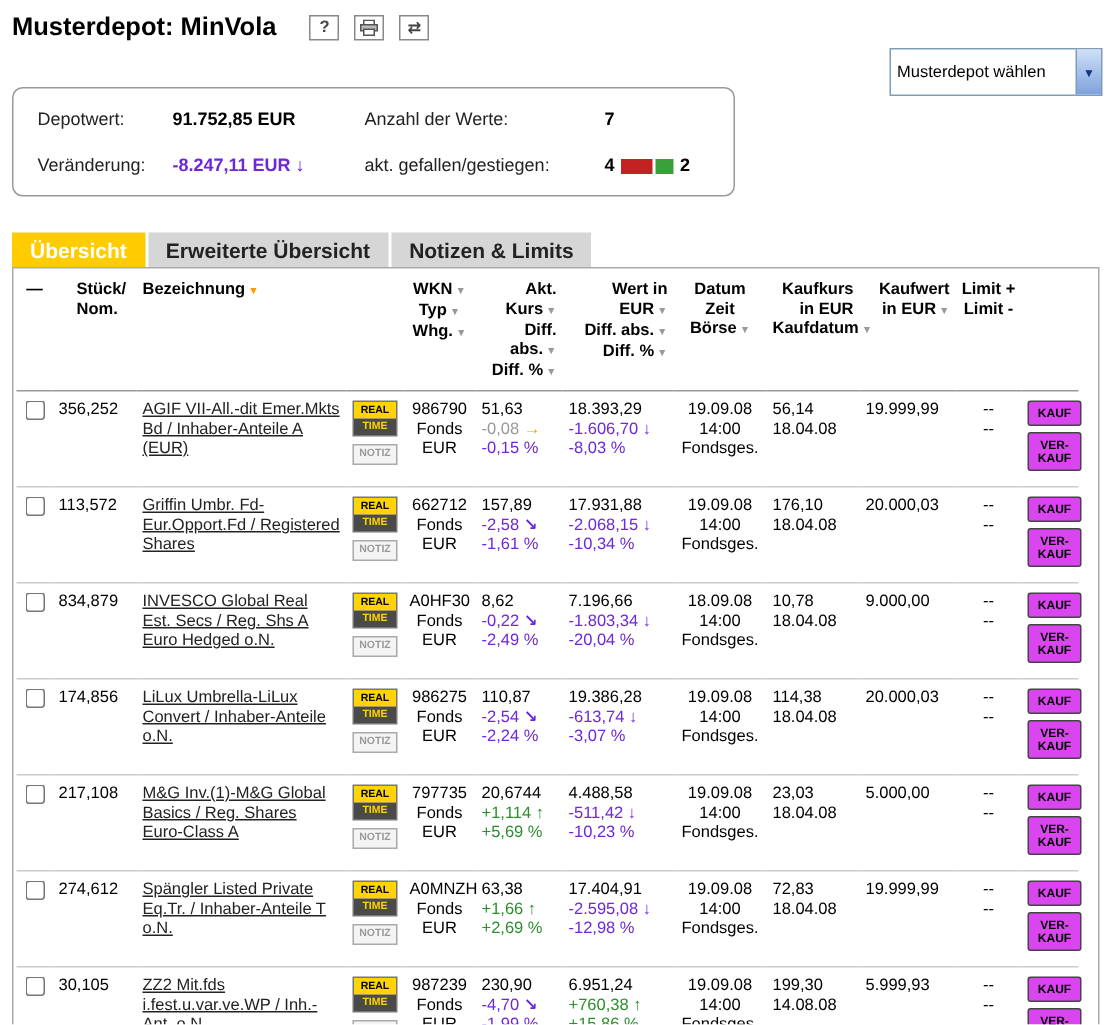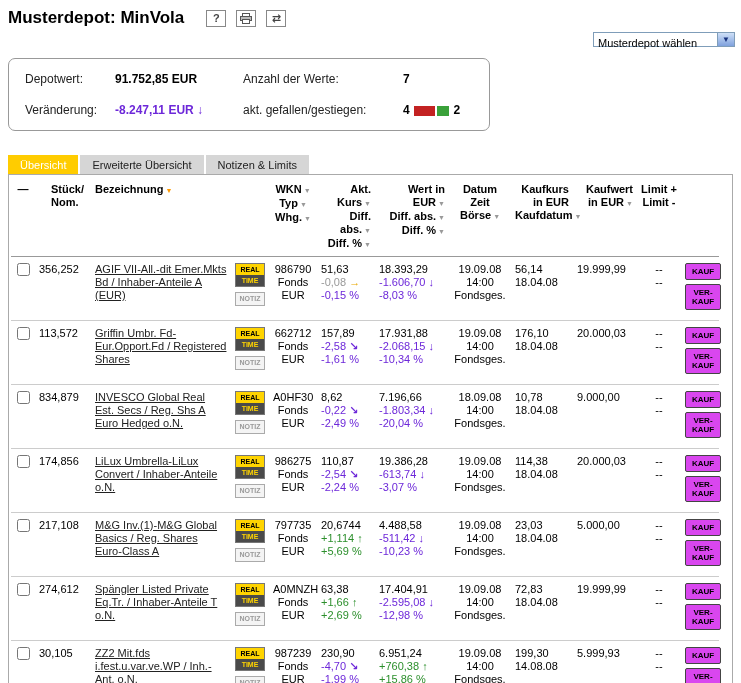--- a/index.html
+++ b/index.html
@@ -6,42 +6,42 @@
   html,body{background:#fff}
   body{font-family:"Liberation Sans","DejaVu Sans",sans-serif;color:#000}
   .page{width:741px;height:683px;position:relative;overflow:hidden;padding:6px 8px;background:#fff}
 
   
   .titlebar{display:flex;align-items:center;gap:10px;height:24px}
   .titlebar h1{font-size:17px;font-weight:bold;margin-right:12px;white-space:nowrap}
   .mini-btn{width:20px;height:17px;border:1px solid #888;background:#fff;display:inline-flex;align-items:center;justify-content:center;font-size:11px;font-weight:bold;color:#444;cursor:pointer}
 
   
-  .sel-wrap{position:absolute;top:32px;right:6px;width:142px;height:15px;border:1px solid #7f9db9;background:#fff}
+  .sel-wrap{position:absolute;top:32px;right:6px;width:142px;height:32px;border:1px solid #7f9db9;background:#fff}
   .sel-wrap select{width:100%;height:100%;border:0;font-size:11px;padding:0 18px 0 4px;-webkit-appearance:none;appearance:none;background:transparent;font-family:inherit}
   .sel-arrow{position:absolute;right:0;top:0;bottom:0;width:17px;background:linear-gradient(#cfe0f7,#7fa1dd);border-left:1px solid #7f9db9;color:#16317d;font-size:8px;display:flex;align-items:center;justify-content:center;pointer-events:none}
 
   
   .summary-box{margin-top:28px;width:482px;border:1px solid #999;border-radius:7px;padding:13px 16px;font-size:12px;background:#fff}
   .srow{display:grid;grid-template-columns:90px 128px 160px 1fr;align-items:center}
   .srow + .srow{margin-top:17px}
   .slabel{color:#222}
   .svalue{font-weight:bold;white-space:nowrap}
   .neg{color:#6d28d9}
   .pos{color:#2c8f2c}
   .flat{color:#999}
   .flat .ar{color:#e8a800;font-weight:bold}
   .neg .ar,.pos .ar{font-weight:bold}
   .blk{display:inline-block;height:10px;vertical-align:middle;margin:0 1px}
   .blk.red{width:21px;background:#c32222}
   .blk.green{width:12px;background:#3aa13a}
 
   
   .tabbar{margin-top:24px;display:flex;gap:2px}
-  .tab{padding:4px 12px 3px;background:#d6d6d6;font-size:11px;font-weight:normal;color:#222;cursor:pointer;white-space:nowrap}
+  .tab{padding:4px 12px 3px;background:#d6d6d6;font-size:14px;font-weight:bold;color:#222;cursor:pointer;white-space:nowrap}
   .tab.active{background:#ffcc00;color:#fff}
   .tab.disabled{color:#a6a6a6;cursor:default}
 
   
   .content-box{border:1px solid #aaa;min-height:503px;padding:2px 10px 4px 2px;background:#fff}
   table.grid{table-layout:fixed;border-collapse:collapse;width:708px;font-size:11px;line-height:13px}
   th,td{vertical-align:top;padding:4px 4px}
   thead th{border-bottom:1px solid #999;font-weight:bold;padding-top:6px;padding-bottom:5px}
   tbody td{padding-top:6px;padding-bottom:6px}
   tbody tr{height:56px}

